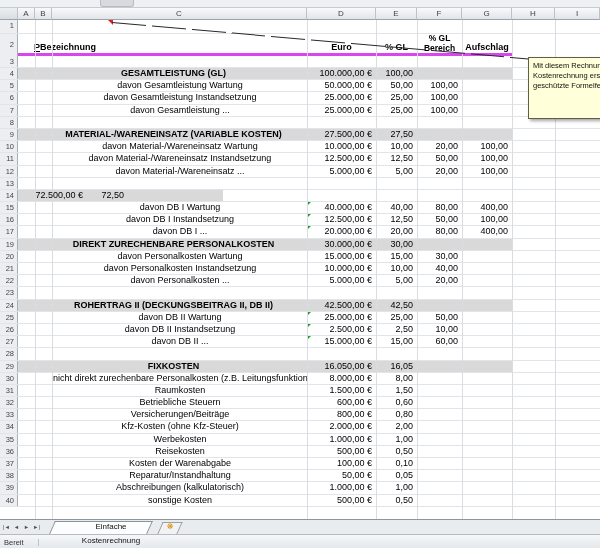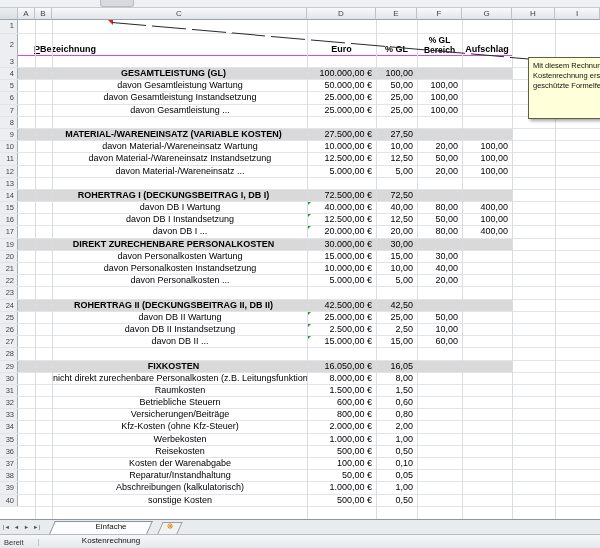--- a/index.html
+++ b/index.html
@@ -34,21 +34,21 @@
   .r2 .gut{ line-height:21px; }
   .label{ width:289px; white-space:nowrap; overflow:hidden; padding-left:35px;text-align:center; }
   .label.sec{ font-weight:bold; padding-left:22px; }
   .val{ text-align:right; padding-right:4px; white-space:nowrap; position:relative; }
   .cd{width:69px}.ce{width:41px}.cf{width:45px}.cg{width:50px}.chh{width:43px}.cii{width:45px}
   .shaded{ background:#d9d9d9; }
   .flag{ position:absolute; left:0; top:0; width:0; height:0;
          border-top:4px solid #1fa11f; border-right:4px solid transparent; }
   
   .h2{ font-weight:bold; font-size:9px; display:flex; align-items:flex-end;
-       border-bottom:1px solid #d946ef; overflow:hidden; white-space:nowrap; }
+       border-bottom:3px solid #d946ef; overflow:hidden; white-space:nowrap; }
   .h2.cen{ justify-content:center; }
   .pos2{ width:22px; padding-left:16px;text-decoration:underline; }
   .bez2{ width:267px; }
   .two-line{ flex-direction:column; justify-content:flex-end; align-items:center;
              font-size:8.5px; line-height:9.5px; }
   .plain{ border-bottom:none; }
   .filler{ width:582px; }
   
   .red-tri{ position:absolute; left:108px; top:0; width:0; height:0;
             border-top:5px solid #d22; border-left:5px solid transparent; z-index:6; }
@@ -234,21 +234,20 @@
           <div class="cell label"></div>
           <div class="cell val cd"></div>
           <div class="cell val ce"></div>
           <div class="cell val cf"></div>
           <div class="cell val cg"></div>
           <div class="cell chh"></div>
           <div class="cell cii"></div>
         </div>
         <div class="row">
           <div class="cell gut">14</div>
-          <div class="cell label shaded sec">ROHERTRAG I (DECKUNGSBEITRAG I, DB I)</div>
           <div class="cell val cd shaded">72.500,00 €</div>
           <div class="cell val ce shaded">72,50</div>
           <div class="cell val cf shaded"></div>
           <div class="cell val cg shaded"></div>
           <div class="cell chh"></div>
           <div class="cell cii"></div>
         </div>
         <div class="row">
           <div class="cell gut">15</div>
           <div class="cell label">davon DB I Wartung</div>

